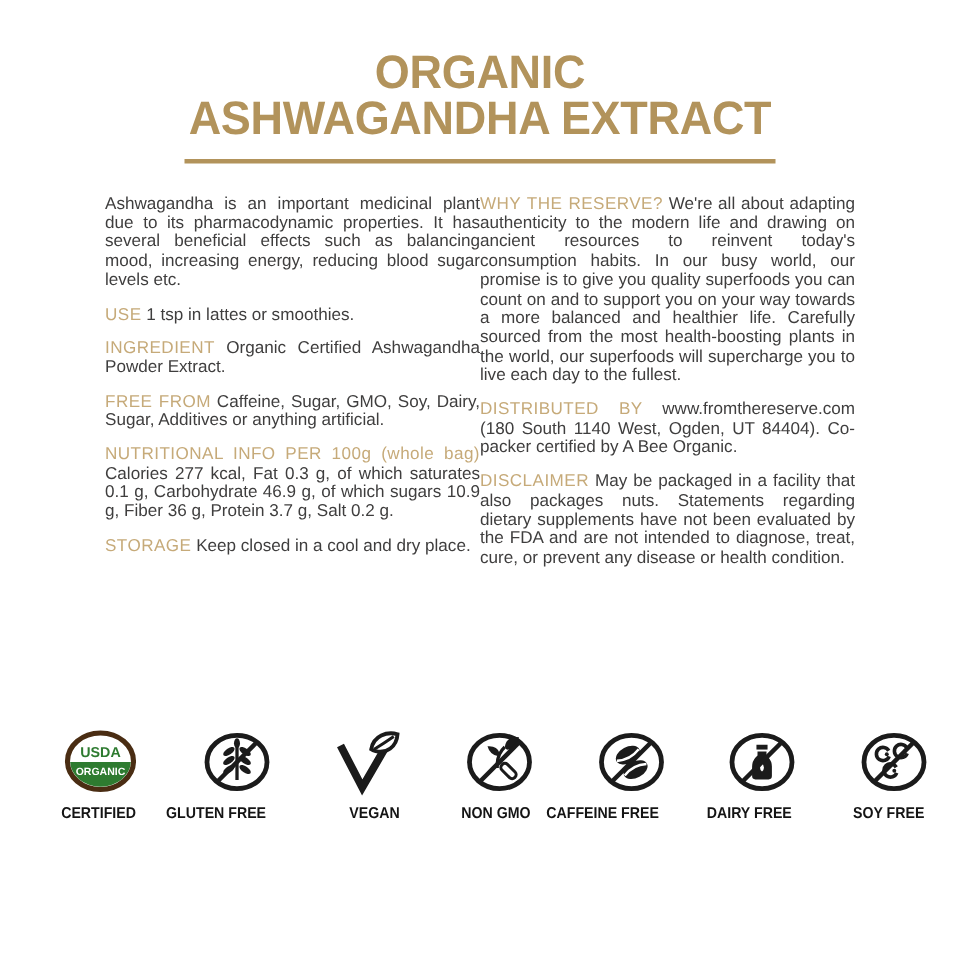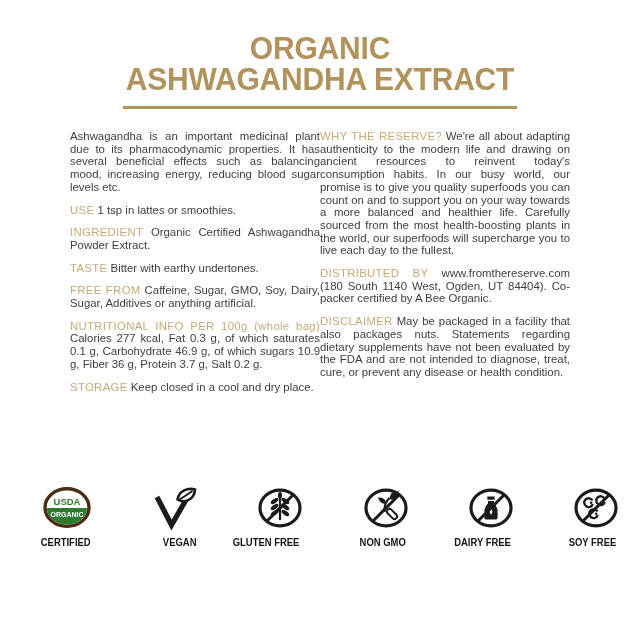--- a/index.html
+++ b/index.html
@@ -63,24 +63,20 @@
       </p>
       <p class="para">
         <span class="h">USE</span>
         <span>1 tsp in lattes or smoothies.</span>
       </p>
       <p class="para">
         <span class="h">INGREDIENT</span>
         <span>Organic Certified Ashwagandha Powder Extract.</span>
       </p>
       <p class="para">
-        <span class="h">TASTE</span>
-        <span>Bitter with earthy undertones.</span>
-      </p>
-      <p class="para">
         <span class="h">FREE FROM</span>
         <span>Caffeine, Sugar, GMO, Soy, Dairy, Sugar, Additives or anything artificial.</span>
       </p>
       <p class="para">
         <span class="h">NUTRITIONAL INFO PER 100g (whole bag)</span>
         <span>Calories 277 kcal, Fat 0.3 g, of which saturates 0.1 g, Carbohydrate 46.9 g, of which sugars 10.9 g, Fiber 36 g, Protein 3.7 g, Salt 0.2 g.</span>
       </p>
       <p class="para">
         <span class="h">STORAGE</span>
         <span>Keep closed in a cool and dry place.</span>
@@ -118,63 +114,78 @@
           <ellipse cx="26" cy="22.5" rx="20.2" ry="17" fill="#2e7b30" clip-path="url(#usda-half)"></ellipse>
           <text x="26" y="19.5" text-anchor="middle" font-size="9.5" font-weight="bold" fill="#2e7b30">USDA</text>
           <text x="26" y="31.5" text-anchor="middle" font-size="7" font-weight="bold" fill="#ffffff">ORGANIC</text>
         </svg>
       </span>
       <span class="badge-label">CERTIFIED</span>
     </div>
 
     <div class="badge">
       <span>
-        <svg width="48" height="46" viewBox="0 0 48 46">
-          <path d="M7 12 L21.5 40 L40 8" fill="none" class="ik" stroke-width="5.2"></path>
-          <path d="M27.5 14.5 C29 5.5 38 2.5 45 4.5 C44.5 13 37.5 17.5 30.5 15.8 C29.2 15.4 28.2 15 27.5 14.5 Z" fill="#ffffff" class="ik" stroke-width="2.6"></path>
-          <path d="M29.5 14.5 Q36 10.5 42.5 6" fill="none" class="ik" stroke-width="2"></path>
-        </svg>
-      </span>
-      <span class="badge-label">VEGAN</span>
-    </div>
-
-    <div class="badge">
-      <span>
         <svg width="46" height="46" viewBox="0 0 46 46">
           <ellipse cx="23" cy="23" rx="20" ry="17.8" fill="none" class="ik" stroke-width="3.2"></ellipse>
           <line x1="23" y1="12" x2="23" y2="35" class="ik" stroke-width="2.2"></line>
           <ellipse cx="23" cy="10.5" rx="2" ry="3.4" class="if"></ellipse>
           <ellipse cx="17.6" cy="16" rx="4.4" ry="2.1" class="if" transform="rotate(-35 17.6 16)"></ellipse>
           <ellipse cx="28.4" cy="16" rx="4.4" ry="2.1" class="if" transform="rotate(35 28.4 16)"></ellipse>
           <ellipse cx="17.6" cy="22" rx="4.4" ry="2.1" class="if" transform="rotate(-35 17.6 22)"></ellipse>
           <ellipse cx="28.4" cy="22" rx="4.4" ry="2.1" class="if" transform="rotate(35 28.4 22)"></ellipse>
           <ellipse cx="17.6" cy="28" rx="4.4" ry="2.1" class="if" transform="rotate(-35 17.6 28)"></ellipse>
           <ellipse cx="28.4" cy="28" rx="4.4" ry="2.1" class="if" transform="rotate(35 28.4 28)"></ellipse>
           <line x1="9.5" y1="36.5" x2="36.5" y2="9.5" class="ik" stroke-width="3"></line>
         </svg>
       </span>
       <span class="badge-label">GLUTEN FREE</span>
     </div>
 
     <div class="badge">
       <span>
+        <svg width="48" height="46" viewBox="0 0 48 46">
+          <path d="M7 12 L21.5 40 L40 8" fill="none" class="ik" stroke-width="5.2"></path>
+          <path d="M27.5 14.5 C29 5.5 38 2.5 45 4.5 C44.5 13 37.5 17.5 30.5 15.8 C29.2 15.4 28.2 15 27.5 14.5 Z" fill="#ffffff" class="ik" stroke-width="2.6"></path>
+          <path d="M29.5 14.5 Q36 10.5 42.5 6" fill="none" class="ik" stroke-width="2"></path>
+        </svg>
+      </span>
+      <span class="badge-label">VEGAN</span>
+    </div>
+
+    <div class="badge">
+      <span>
         <svg width="46" height="46" viewBox="0 0 46 46">
           <ellipse cx="23" cy="23" rx="20" ry="17.8" fill="none" class="ik" stroke-width="3.2"></ellipse>
           <path d="M21.5 27 Q21 18 26.5 13" fill="none" class="ik" stroke-width="2.2"></path>
           <path d="M26.5 13 Q27.5 5.5 36 6.5 Q35 14.5 28 14.8 Q27 14 26.5 13 Z" class="if"></path>
           <path d="M21.8 19 Q16.5 18 15 12.5 Q21.5 12 23 17 Z" class="if"></path>
           <g transform="translate(29 29) rotate(-45)">
             <rect x="-2.6" y="-6" width="5.2" height="12" rx="2.4" fill="none" class="ik" stroke-width="2"></rect>
           </g>
           <line x1="9.5" y1="36.5" x2="36.5" y2="9.5" class="ik" stroke-width="3"></line>
         </svg>
       </span>
       <span class="badge-label">NON GMO</span>
     </div>
 
+    <div class="badge">
+      <span>
+        <svg width="46" height="46" viewBox="0 0 46 46">
+          <ellipse cx="23" cy="23" rx="20" ry="17.8" fill="none" class="ik" stroke-width="3.2"></ellipse>
+          <g transform="rotate(-28 23 23)">
+            <ellipse cx="23" cy="17.8" rx="8.6" ry="5.4" class="if"></ellipse>
+            <path d="M14.8 17.8 Q23 21.5 31.2 17.8" fill="none" stroke="#ffffff" stroke-width="1.7"></path>
+            <ellipse cx="23" cy="28.8" rx="8.6" ry="5.4" class="if"></ellipse>
+            <path d="M14.8 28.8 Q23 25 31.2 28.8" fill="none" stroke="#ffffff" stroke-width="1.7"></path>
+          </g>
+          <line x1="9.5" y1="36.5" x2="36.5" y2="9.5" class="ik" stroke-width="3"></line>
+        </svg>
+      </span>
+      <span class="badge-label">CAFFEINE FREE</span>
+    </div>
 
     <div class="badge">
       <span>
         <svg width="46" height="46" viewBox="0 0 46 46">
           <ellipse cx="23" cy="23" rx="20" ry="17.8" fill="none" class="ik" stroke-width="3.2"></ellipse>
           <rect x="19.3" y="11.5" width="7.4" height="3.2" class="if"></rect>
           <path d="M20 16 L20 18.6 Q16.4 21.6 16.4 26 L16.4 32.4 Q16.4 34.6 18.6 34.6 L27.4 34.6 Q29.6 34.6 29.6 32.4 L29.6 26 Q29.6 21.6 26 18.6 L26 16 Z" class="if"></path>
           <path d="M23 23.5 Q25.6 27.2 23 29.4 Q20.4 27.2 23 23.5 Z" fill="#ffffff"></path>
           <line x1="9.5" y1="36.5" x2="36.5" y2="9.5" class="ik" stroke-width="3"></line>
         </svg>

